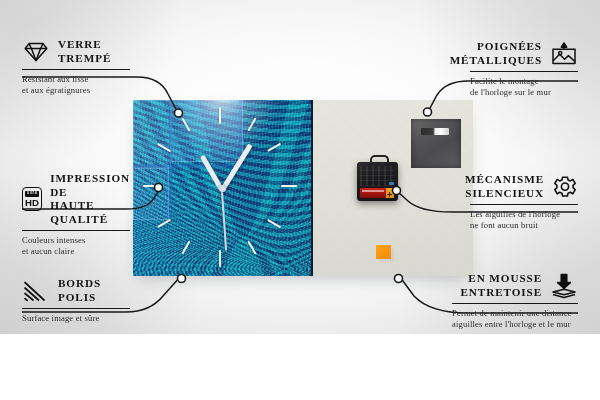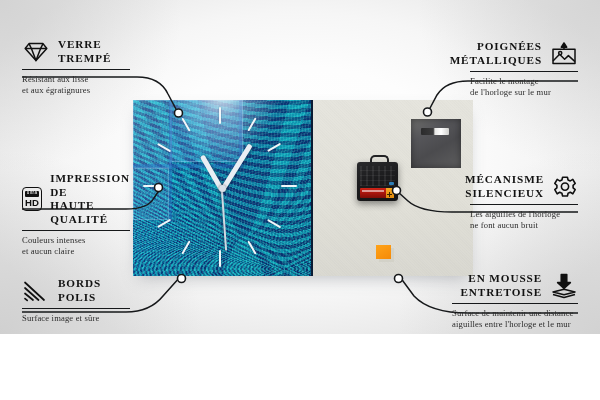--- a/index.html
+++ b/index.html
@@ -356,18 +356,18 @@
       <svg class="icon" width="28" height="26" viewBox="0 0 28 26">
         <g fill="none" stroke="#101010" stroke-width="1.5" stroke-linejoin="round">
           <path d="M11.2,1.5 L16.8,1.5 L16.8,9.6 L20.4,9.6 L14,15.4 L7.6,9.6 L11.2,9.6 Z" fill="#101010"></path>
           <path d="M14,16.2 L25,19.0 L14,21.8 L3,19.0 Z"></path>
           <path d="M3,21.6 L14,24.4 L25,21.6"></path>
         </g>
       </svg>
     </div>
     <div class="f-rule" style="width:126px;"></div>
     <div class="f-desc ta-right">
-      <div>Surface de maintenir une distance</div>
+      <div>Permet de maintenir une distance</div>
       <div>aiguilles entre l'horloge et le mur</div>
     </div>
   </div>
 
 </div>
 
 </body></html>

